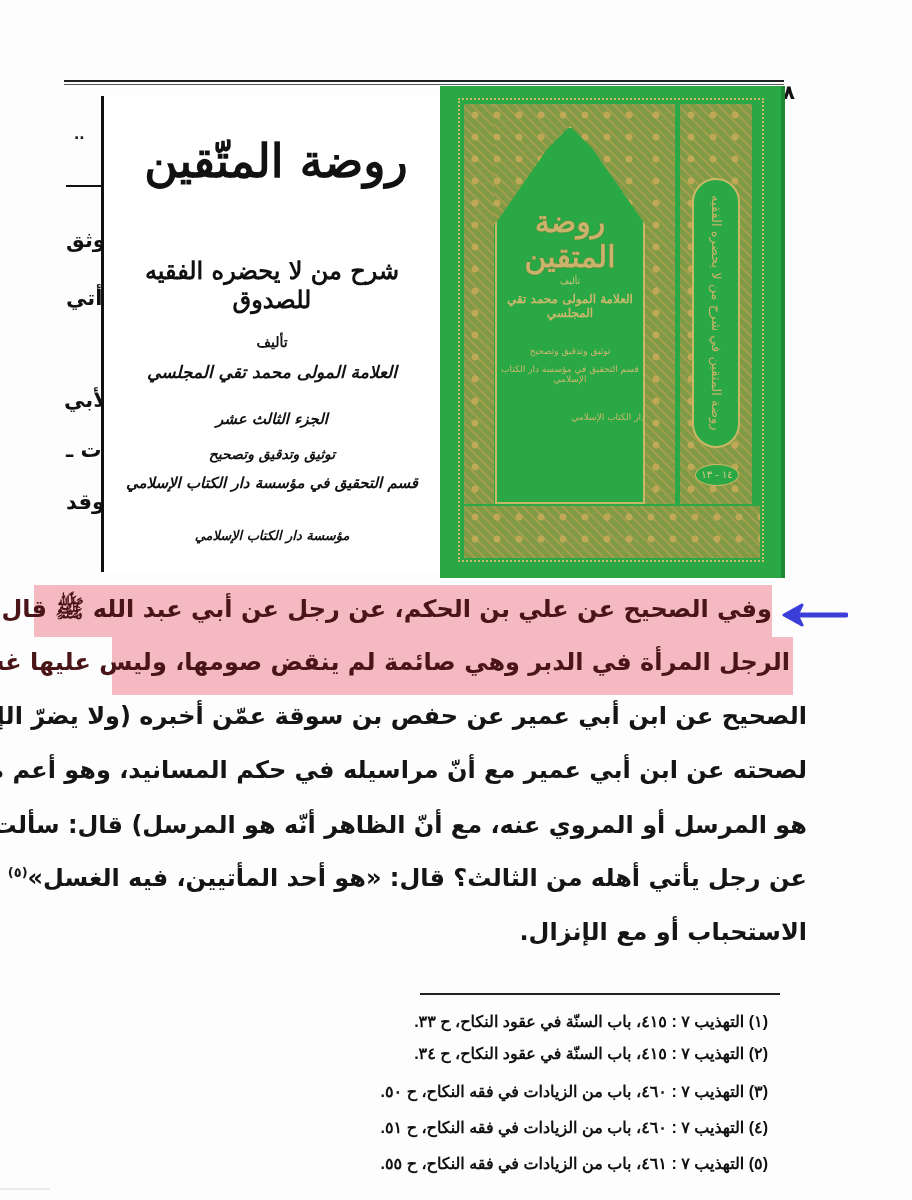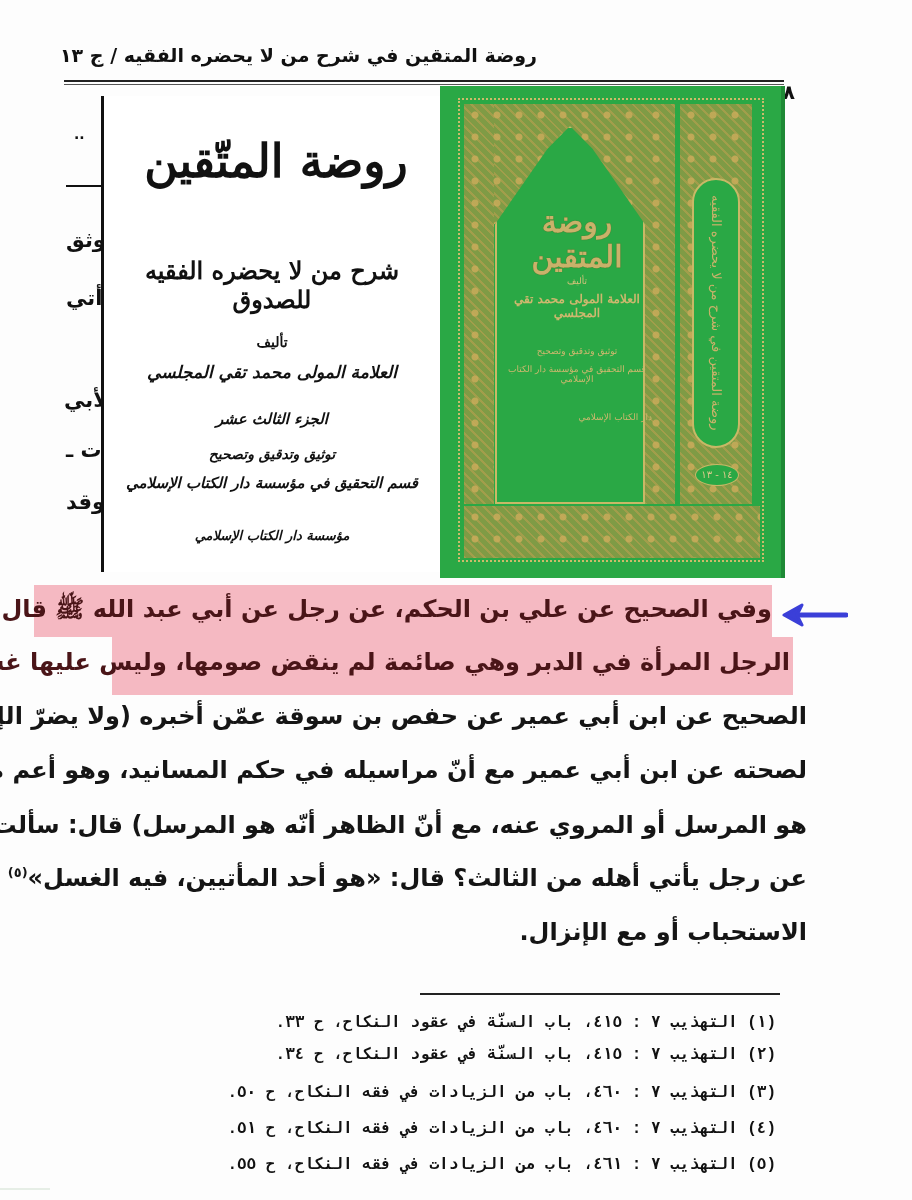--- a/index.html
+++ b/index.html
@@ -38,21 +38,21 @@
     .cover .pattern { position: absolute; background:
         radial-gradient(circle at 50% 50%, rgba(201,171,90,0.85) 0 3px, transparent 4px) 0 0/22px 22px,
         repeating-linear-gradient(45deg, rgba(190,160,80,0.55) 0 2px, transparent 2px 7px),
         #7f9b45; }
     .cover .pat-top { left: 24px; top: 18px; width: 210px; height: 120px; }
     .cover .pat-left { left: 24px; top: 18px; width: 30px; height: 400px; }
     .cover .pat-right-main { left: 205px; top: 18px; width: 30px; height: 400px; }
     .cover .pat-bottom { left: 24px; top: 420px; width: 296px; height: 52px; }
     .cover .pat-spine { left: 240px; top: 18px; width: 72px; height: 400px; }
     .cover .arch { position: absolute; left: 55px; top: 40px; width: 150px; height: 378px; background: #2aa845; border: 2px solid #c8b866; clip-path: polygon(0 26%, 35% 6%, 50% 0, 65% 6%, 100% 26%, 100% 100%, 0 100%); }
-    .cover .arch-inner { position: absolute; left: 55px; top: 40px; width: 150px; height: 378px; margin-left: 7px; }
+    .cover .arch-inner { position: absolute; left: 55px; top: 40px; width: 150px; height: 378px; }
     .cover .c-title { position: absolute; left: 0; right: 0; top: 78px; font-size: 30px; font-weight: bold; color: #c9b26a; text-align: center; direction: rtl; text-shadow: 0 0 1px #6c5a22; }
     .cover .c-by { position: absolute; left: 0; right: 0; top: 150px; font-size: 9px; color: #d5c27a; text-align: center; direction: rtl; }
     .cover .c-author { position: absolute; left: 0; right: 0; top: 166px; font-size: 12px; font-weight: bold; color: #cdb86e; text-align: center; direction: rtl; }
     .cover .c-edit { position: absolute; left: 0; right: 0; top: 220px; font-size: 9px; color: #cdb86e; text-align: center; direction: rtl; }
     .cover .c-dept { position: absolute; left: 0; right: 0; top: 238px; font-size: 9px; color: #cdb86e; text-align: center; direction: rtl; }
     .cover .c-pub { position: absolute; left: 0; right: 0; top: 286px; font-size: 9px; color: #cdb86e; text-align: right; direction: rtl; }
     .cover .spine-label { position: absolute; left: 252px; top: 92px; width: 48px; height: 270px; background: #2aa845; border: 2px solid #c8b866; border-radius: 24px; }
     .cover .spine-text { position: absolute; left: 252px; top: 92px; width: 48px; height: 270px; writing-mode: vertical-rl; font-size: 13px; color: #c9b26a; text-align: center; line-height: 48px; direction: rtl; }
     .cover .vol-oval { position: absolute; left: 255px; top: 378px; width: 44px; height: 22px; border-radius: 50%; background: #2aa845; border: 1px solid #c8b866; color: #d9c98a; font-size: 10px; text-align: center; line-height: 20px; font-family: "DejaVu Sans", sans-serif; }
 
@@ -62,32 +62,31 @@
     .hl-2 { left: 112px; top: 637px; width: 681px; height: 58px; }
     .arrow { position: absolute; left: 780px; top: 603px; width: 68px; height: 24px; }
 
     
     .line { position: absolute; right: 105px; direction: rtl; font-size: 24px; font-weight: bold; font-family: "DejaVu Sans", sans-serif; white-space: nowrap; letter-spacing: -0.4px; color: #151515; }
     .line.hlt { color: #4a1518; }
     .line sup { font-size: 13px; vertical-align: super; }
 
     
     .fn-rule { position: absolute; left: 420px; top: 993px; width: 360px; height: 2px; background: #222; }
-    .fn { position: absolute; right: 136px; direction: rtl; font-size: 16px; font-weight: bold; font-family: Liberation Mono, monospace; white-space: nowrap; letter-spacing: -0.2px; }
+    .fn { position: absolute; right: 144px; direction: rtl; font-size: 16px; font-weight: bold; font-family: Liberation Sans, sans-serif; white-space: nowrap; letter-spacing: -0.2px; }
 
     .bottom-fade { position: absolute; left: 0; top: 1188px; width: 50px; height: 2px; background: #e6eee6; }
   </style>
 </head>
 <body>
 
 <div class="page">
 
   <div class="run-header">
     <span class="page-num">٢٩٨</span>
-    <span class="run-title">روضة المتقين في شرح من لا يحضره الفقيه / ج ١٣</span>
   </div>
   <div class="header-rule"></div>
 
   <span class="peek" style="left:74px;top:126px;font-size:14px;">..</span>
   <span class="peek" style="left:66px;top:228px;">وثق</span>
   <span class="peek" style="left:66px;top:286px;">أتي</span>
   <span class="peek" style="left:64px;top:388px;">لأبي</span>
   <span class="peek" style="left:66px;top:438px;">ت ـ</span>
   <span class="peek" style="left:66px;top:490px;">وقد</span>
   <div class="left-vline"></div>

